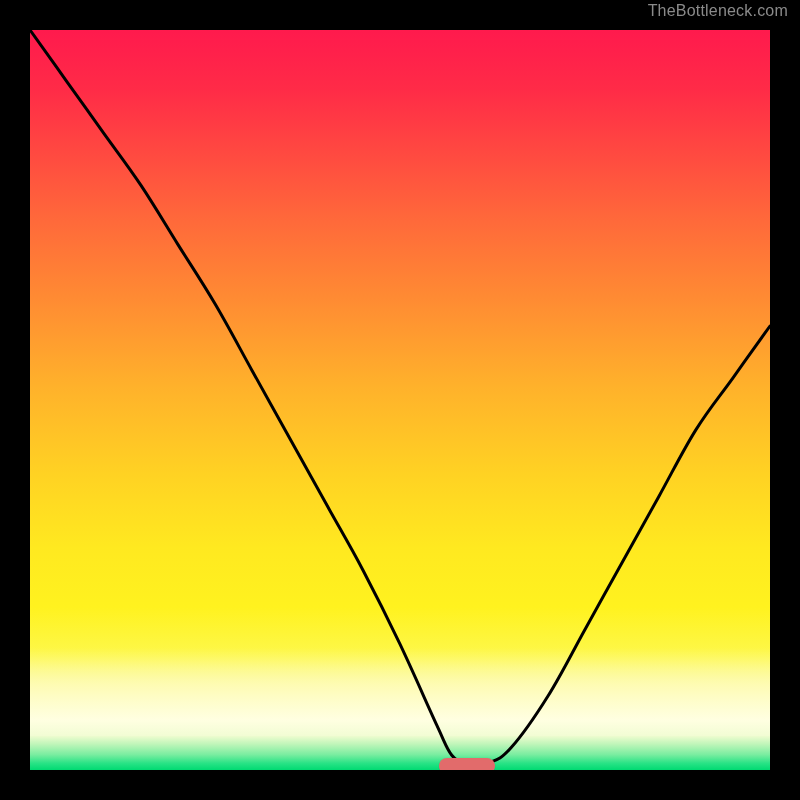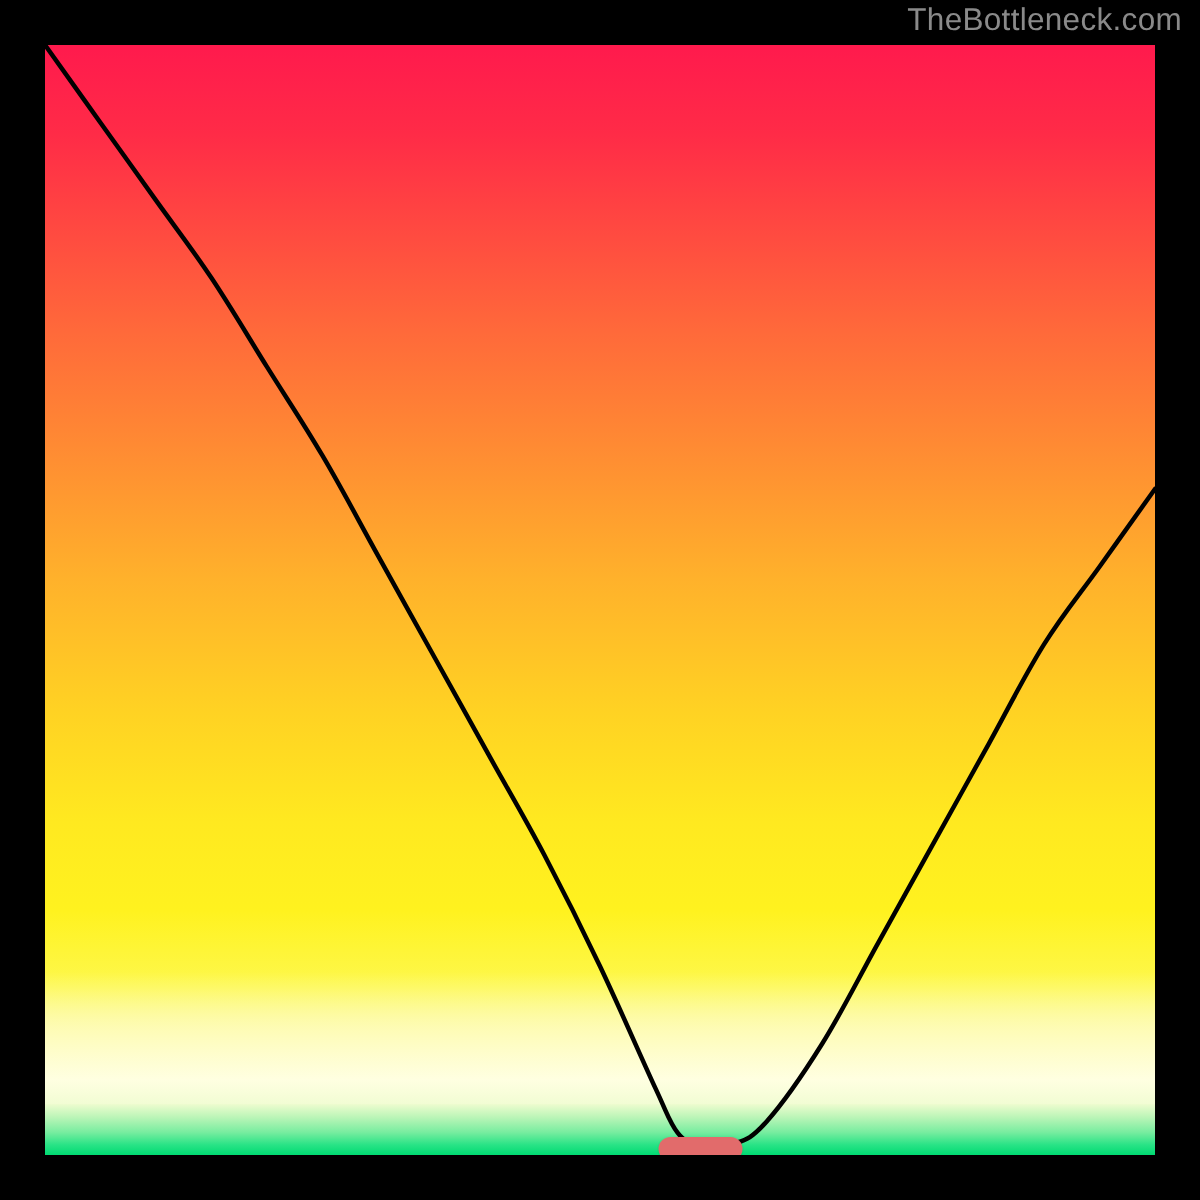--- a/index.html
+++ b/index.html
@@ -10,21 +10,21 @@
     width: 800px;
     height: 800px;
     background: #000;
   }
 
   .watermark {
     position: absolute;
     top: 2px;
     right: 12px;
     color: #8a8a8a;
-    font-size: 21px;
+    font-size: 16px;
     font-weight: 400;
     letter-spacing: 0.2px;
     z-index: 30;
   }
 
   .plot-area {
     position: absolute;
     left: 30px;
     top: 30px;
     width: 740px;

